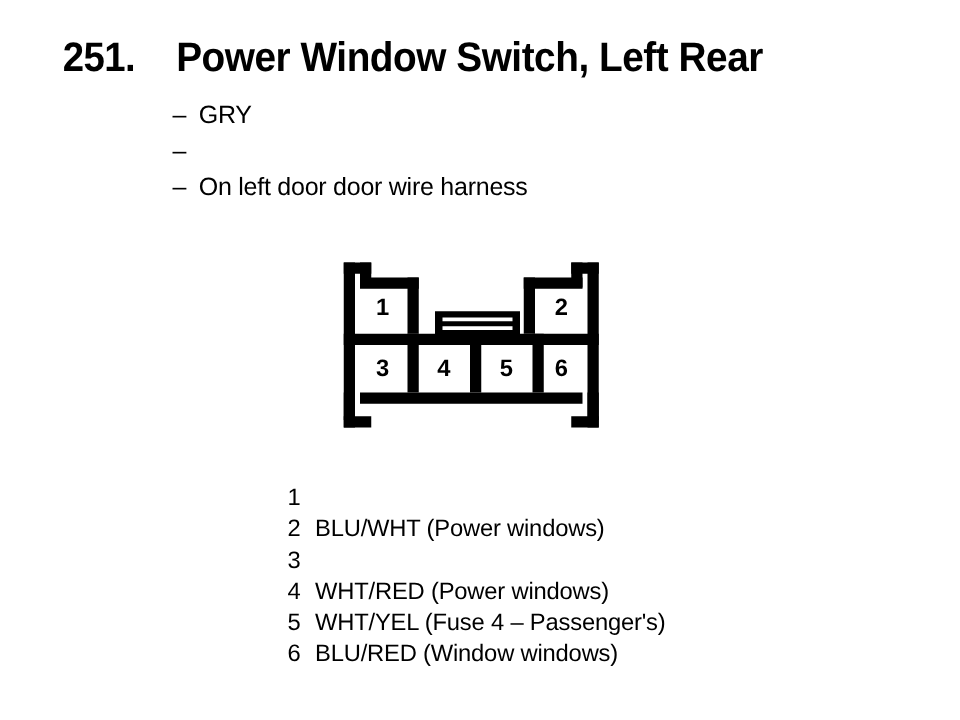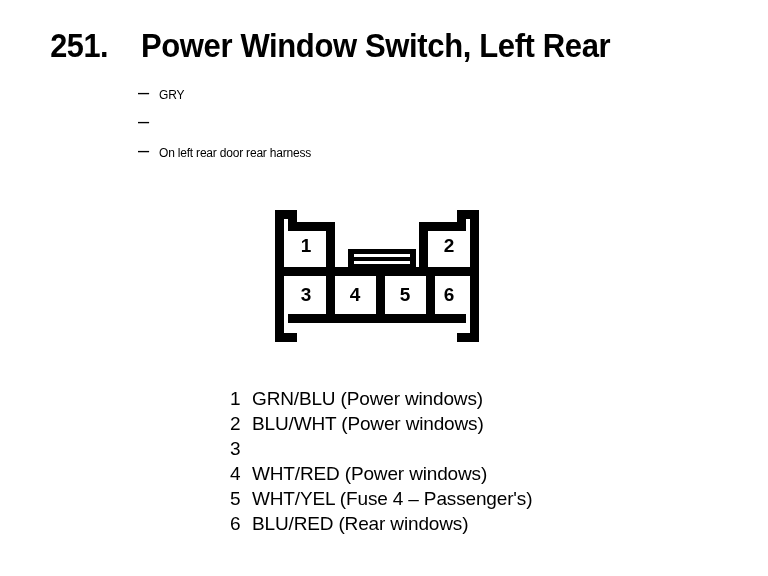--- a/index.html
+++ b/index.html
@@ -61,21 +61,21 @@
     align-items: baseline;
     height: 29px;
     white-space: nowrap;
   }
   .bullet-dash {
     width: 21px;
     font-size: 20px;
     line-height: 29px;
   }
   .bullet-text {
-    font-size: 12px;
+    font-size: 20px;
     line-height: 29px;
     letter-spacing: -0.2px;
   }
 
   
   .connector-wrap {
     position: absolute;
     left: 250px;
     top: 188px;
     width: 220px;
@@ -127,21 +127,21 @@
   <div class="bullets">
     <div class="bullet-line">
       <span class="bullet-dash">–</span>
       <span class="bullet-text">GRY</span>
     </div>
     <div class="bullet-line">
       <span class="bullet-dash">–</span>
     </div>
     <div class="bullet-line">
       <span class="bullet-dash">–</span>
-      <span class="bullet-text">On left rear door rear harness</span>
+      <span class="bullet-text">On left door door wire harness</span>
     </div>
   </div>
 
   <div class="connector-wrap">
     <svg class="connector-svg" width="220" height="145" viewBox="0 0 220 145">
 
       <g>
 
         <rect x="3" y="6" width="9" height="132" fill="#000"></rect>
 
@@ -182,36 +182,35 @@
       <text class="pin-num" x="34" y="97" text-anchor="middle">3</text>
       <text class="pin-num" x="83" y="97" text-anchor="middle">4</text>
       <text class="pin-num" x="133" y="97" text-anchor="middle">5</text>
       <text class="pin-num" x="177" y="97" text-anchor="middle">6</text>
     </svg>
   </div>
 
   <div class="legend">
     <div class="legend-row">
       <span class="legend-num">1</span>
-      <span class="legend-label">GRN/BLU (Power windows)</span>
     </div>
     <div class="legend-row">
       <span class="legend-num">2</span>
       <span class="legend-label">BLU/WHT (Power windows)</span>
     </div>
     <div class="legend-row">
       <span class="legend-num">3</span>
     </div>
     <div class="legend-row">
       <span class="legend-num">4</span>
       <span class="legend-label">WHT/RED (Power windows)</span>
     </div>
     <div class="legend-row">
       <span class="legend-num">5</span>
       <span class="legend-label">WHT/YEL (Fuse 4 – Passenger's)</span>
     </div>
     <div class="legend-row">
       <span class="legend-num">6</span>
-      <span class="legend-label">BLU/RED (Rear windows)</span>
+      <span class="legend-label">BLU/RED (Window windows)</span>
     </div>
   </div>
 
 </div>
 
 </body></html>

